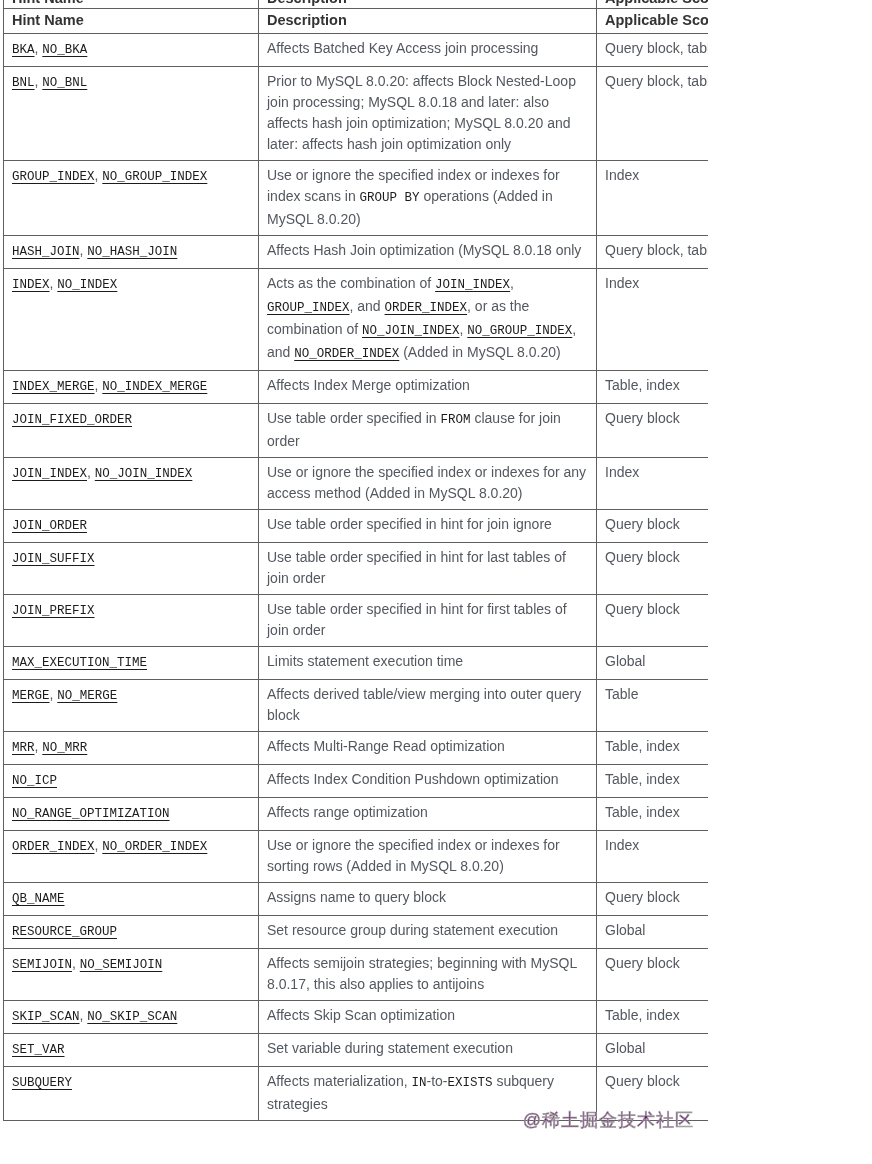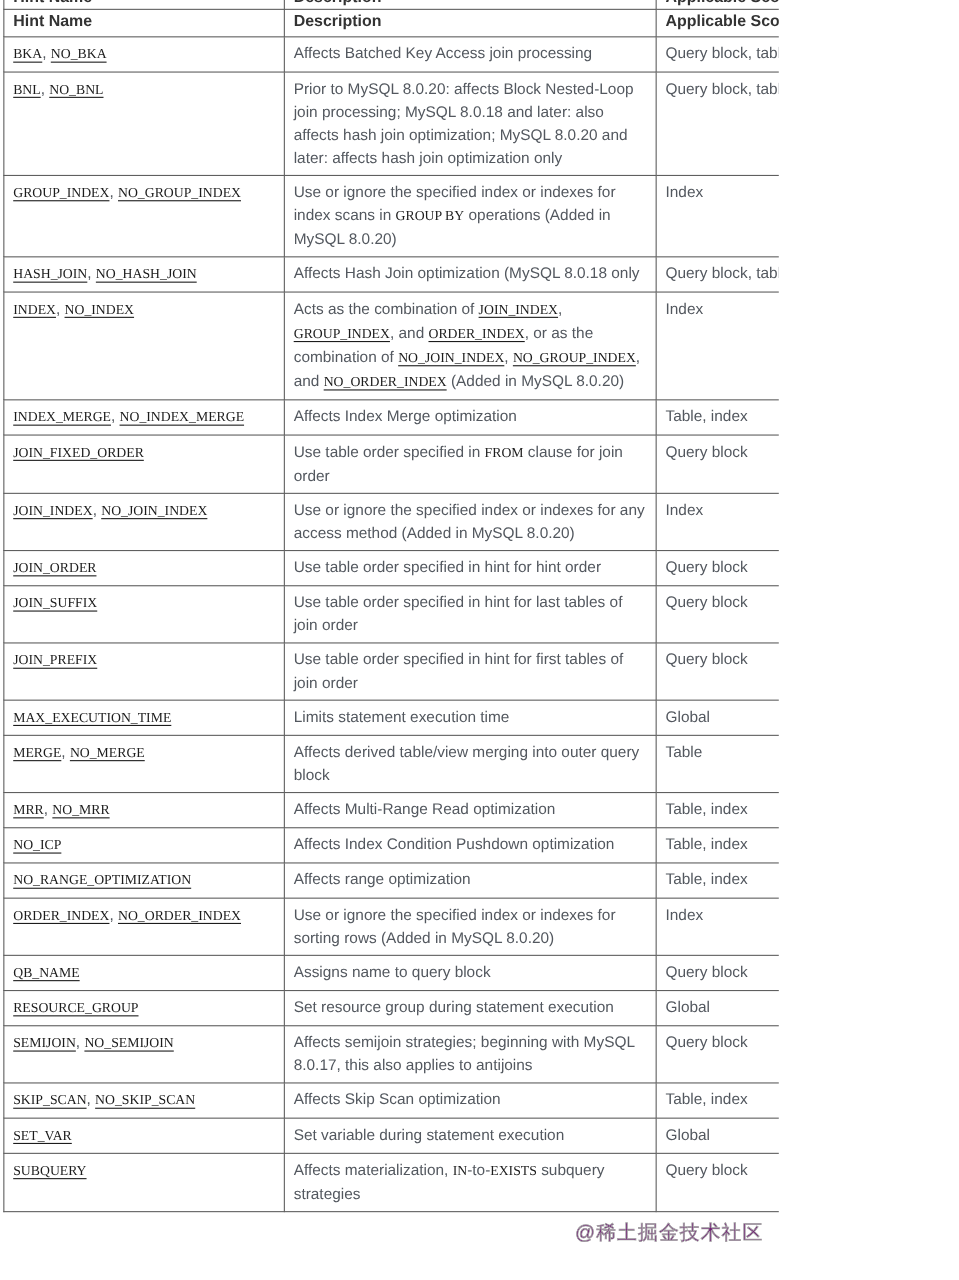--- a/index.html
+++ b/index.html
@@ -40,21 +40,21 @@
     white-space:nowrap;
   }
   table.hints td {
     padding:4px 8px 5px 8px;
     font-size:14px;
     line-height:21px;
     color:#53585f;
   }
   .hint-cell { color:#53585f; }
   .code {
-    font-family:Liberation Serif, serif;
+    font-family:Liberation Mono, monospace;
     font-size:12.5px;
     color:#1c1c1c;
   }
   .code-link {
     text-decoration:underline;
     text-underline-offset:3px;
     cursor:pointer;
   }
   .watermark {
     position:absolute;
@@ -138,21 +138,21 @@
           <td class="desc-cell">Use table order specified in <span class="code">FROM</span> clause for join order</td>
           <td class="scope-cell">Query block</td>
         </tr>
         <tr>
           <td class="hint-cell"><span class="code code-link">JOIN_INDEX</span>, <span class="code code-link">NO_JOIN_INDEX</span></td>
           <td class="desc-cell">Use or ignore the specified index or indexes for any access method (Added in MySQL 8.0.20)</td>
           <td class="scope-cell">Index</td>
         </tr>
         <tr>
           <td class="hint-cell"><span class="code code-link">JOIN_ORDER</span></td>
-          <td class="desc-cell">Use table order specified in hint for hint order</td>
+          <td class="desc-cell">Use table order specified in hint for join ignore</td>
           <td class="scope-cell">Query block</td>
         </tr>
         <tr>
           <td class="hint-cell"><span class="code code-link">JOIN_SUFFIX</span></td>
           <td class="desc-cell">Use table order specified in hint for last tables of join order</td>
           <td class="scope-cell">Query block</td>
         </tr>
         <tr>
           <td class="hint-cell"><span class="code code-link">JOIN_PREFIX</span></td>
           <td class="desc-cell">Use table order specified in hint for first tables of join order</td>

